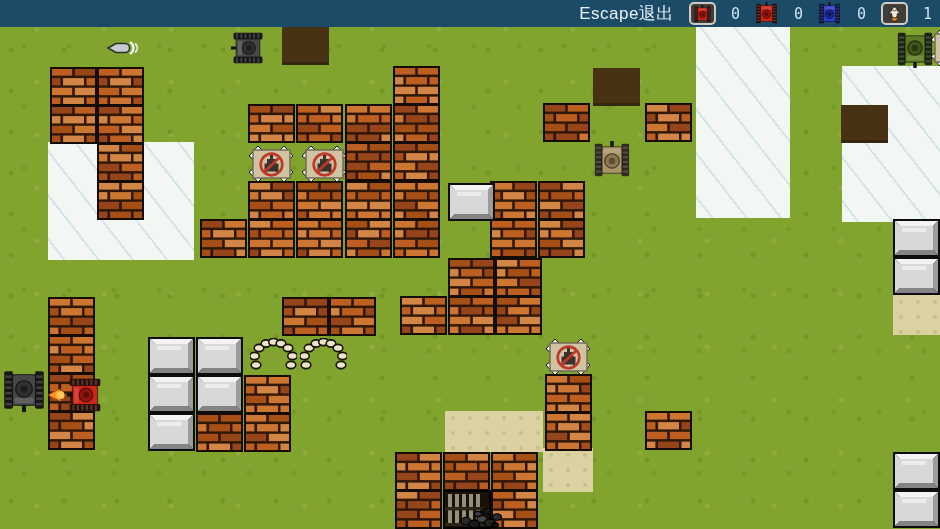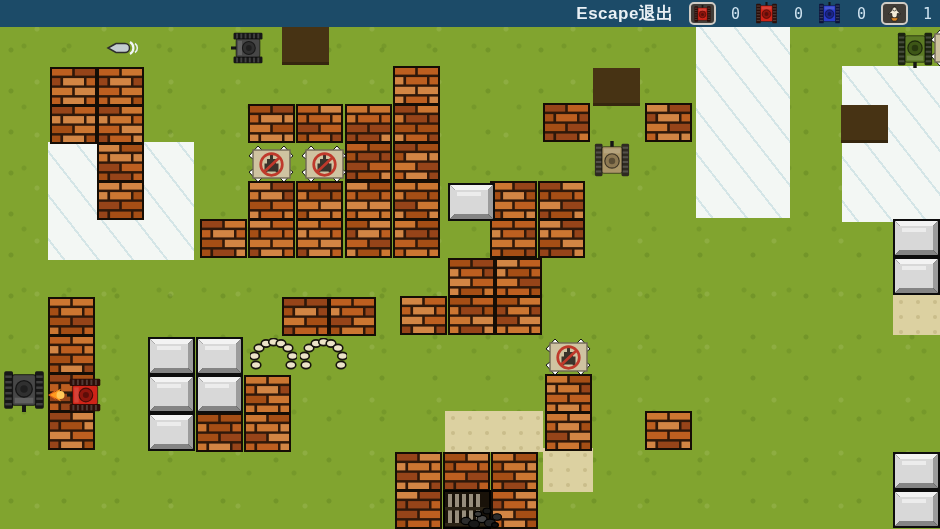--- a/index.html
+++ b/index.html
@@ -34,21 +34,21 @@
   
   .hud{
     position:absolute;left:0;top:0;width:940px;height:27px;
     background:#1c4b68;z-index:50;
   }
   .hud-right{
     position:absolute;right:8px;top:0;height:27px;
     display:flex;align-items:center;gap:15px;
   }
   .escape{
-    color:#e9f0f5;font-size:17px;font-weight:700;letter-spacing:0.5px;
+    color:#e9f0f5;font-size:17px;font-weight:400;letter-spacing:0.5px;
     cursor:pointer;white-space:nowrap;
   }
   .hud-btn{
     width:27px;height:23px;border-radius:5px;border:2px solid #cfcbc4;
     background:#413d38;display:flex;align-items:center;justify-content:center;
     box-sizing:border-box;cursor:pointer;
   }
   .hud-icon{width:24px;height:24px;display:flex;align-items:center;justify-content:center;}
   .hud-num{
     color:#cfe3f0;font-size:15px;font-family:"DejaVu Sans Mono","Liberation Mono",monospace;

